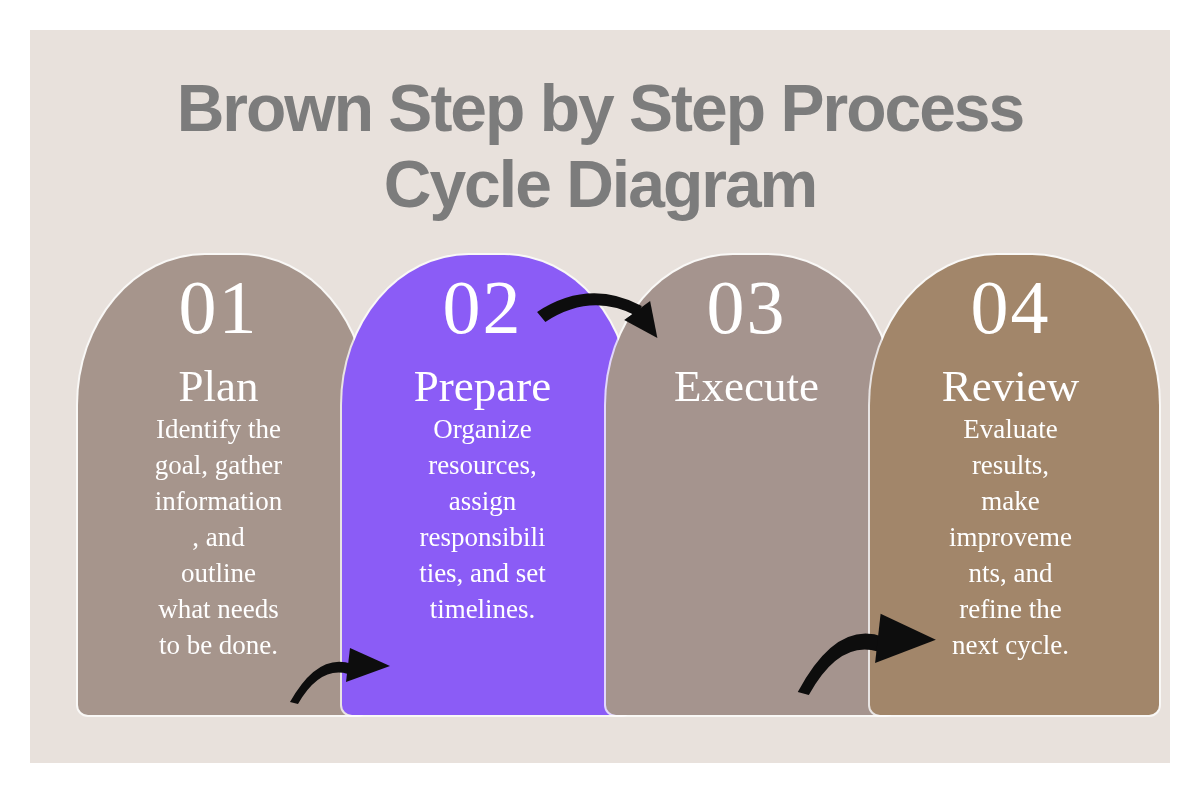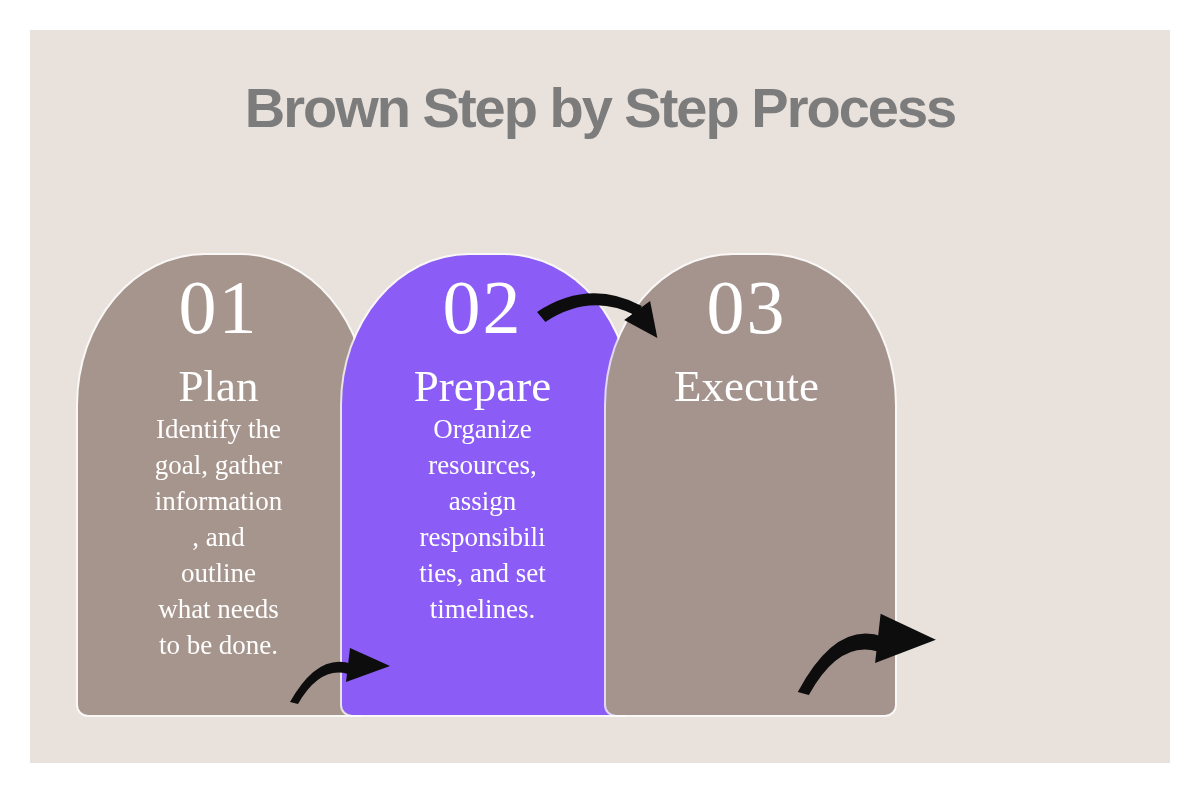--- a/index.html
+++ b/index.html
@@ -10,21 +10,21 @@
   }
   .canvas{
     position:absolute;left:30px;top:30px;width:1140px;height:733px;
     background:#e8e1dc;
   }
   .title{
     position:absolute;top:40px;left:0;width:100%;
     text-align:center;
     font-family:"Liberation Sans", sans-serif;
     font-weight:bold;
-    font-size:56px;
+    font-size:66px;
     letter-spacing:-2px;
     line-height:76px;
     color:#7c7c7c;
   }
   .steps{position:absolute;left:0;top:0;width:100%;height:100%;}
   .arch{
     position:absolute;
     top:225px;
     width:289px;
     height:460px;
@@ -63,20 +63,21 @@
   .arrow-3{left:765px;top:575px;width:145px;height:90px;}
   .arrow svg{display:block;width:100%;height:100%;}
 </style>
 </head>
 <body>
 
 <div class="canvas" style="background-color: rgb(232, 225, 220);">
 
   <div class="title" style="color: rgb(124, 124, 124);">
     <div>Brown Step by Step Process</div>
+    <div>Cycle Diagram</div>
   </div>
 
   <div class="steps">
 
     <div class="arch arch-1" style="background-color: rgb(166, 149, 140);">
       <div class="step-number">01</div>
       <div class="step-title">Plan</div>
       <div class="step-desc">Identify the
 goal, gather
 information
@@ -95,20 +96,31 @@
 responsibili
 ties, and set
 timelines.</div>
     </div>
 
     <div class="arch arch-3" style="background-color: rgb(165, 148, 142);">
       <div class="step-number">03</div>
       <div class="step-title">Execute</div>
     </div>
 
+    <div class="arch arch-4" style="background-color: rgb(162, 134, 106);">
+      <div class="step-number">04</div>
+      <div class="step-title">Review</div>
+      <div class="step-desc">Evaluate
+results,
+make
+improveme
+nts, and
+refine the
+next cycle.</div>
+    </div>
 
   </div>
 
   <div class="arrow arrow-1">
     <svg viewBox="0 0 105 62" preserveAspectRatio="none">
       <g fill="#0d0d0d">
         <path d="M2,60 Q30,10 64,22 L60,32 Q32,24 10,62 Z"></path>
         <polygon points="62,6 102,24 58,40"></polygon>
       </g>
     </svg>

